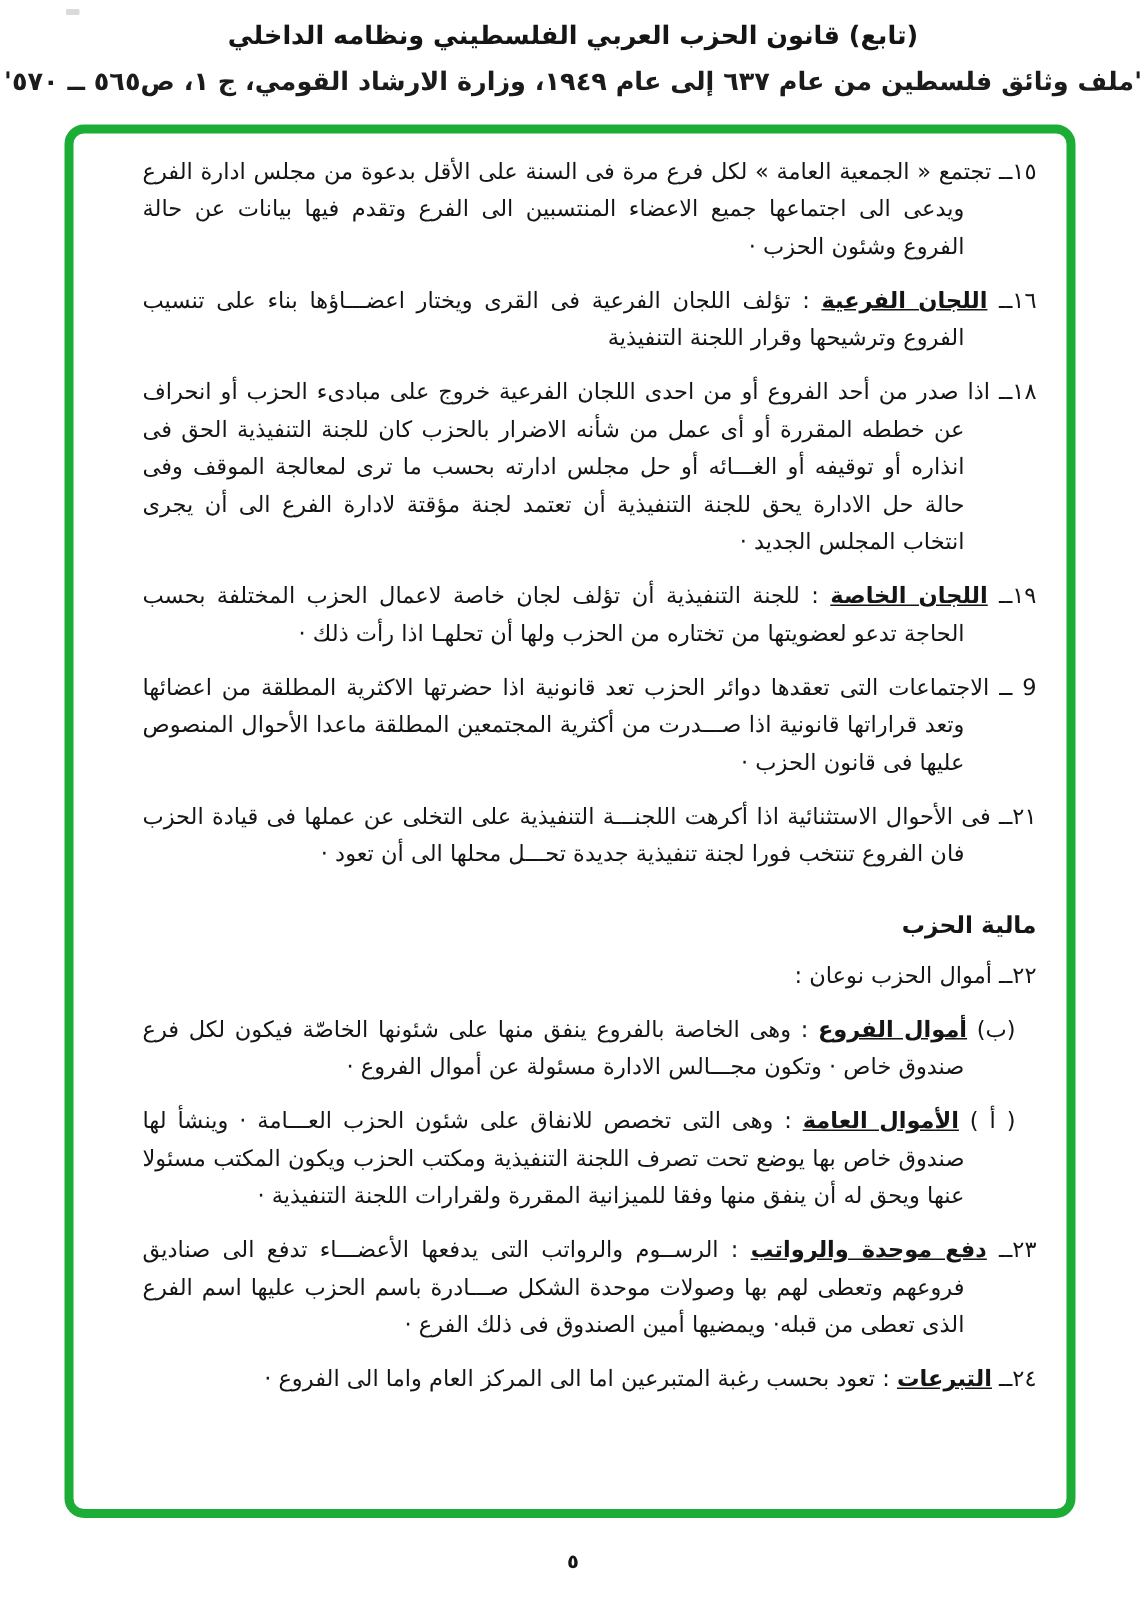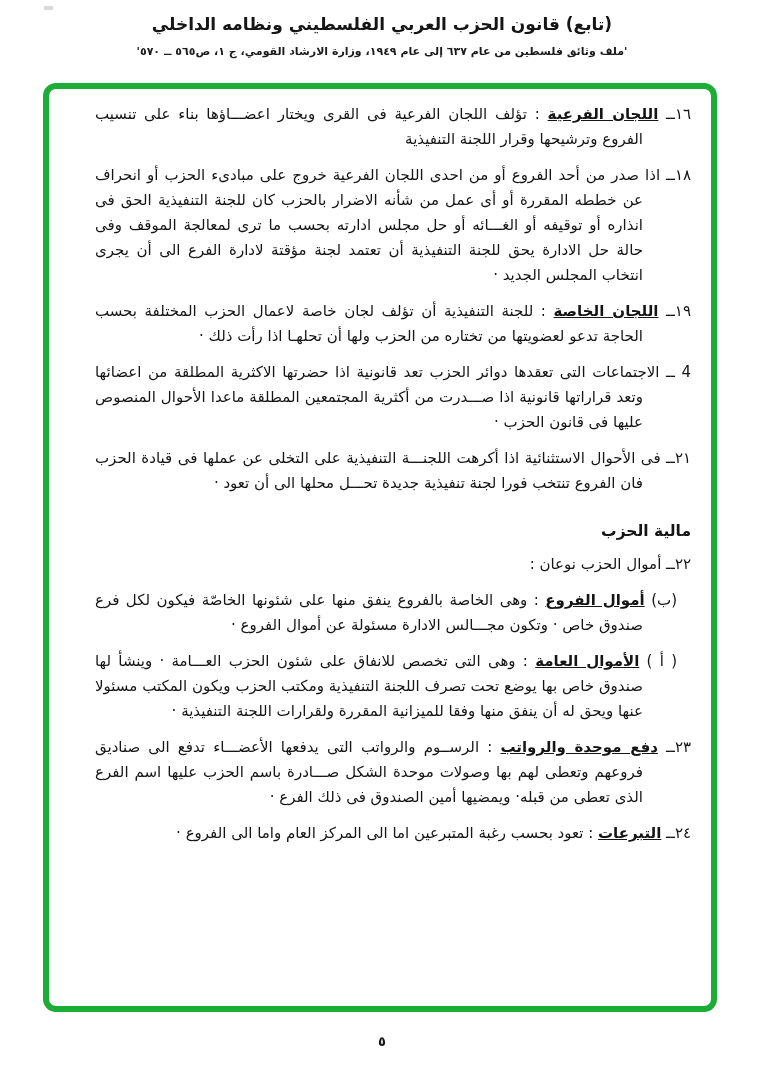--- a/index.html
+++ b/index.html
@@ -16,21 +16,21 @@
     background:#bbbbbb;opacity:.55;border-radius:1px;
   }
   .doc-header{
     position:absolute;top:14px;left:0;width:100%;
     text-align:center;direction:rtl;
   }
   .doc-title{
     font-size:17px;font-weight:bold;letter-spacing:0;text-align:center;
   }
   .doc-source{
-    margin-top:11px;font-size:11px;font-weight:bold;color:#1b1b1b;
+    margin-top:11px;font-size:17px;font-weight:bold;color:#1b1b1b;
   }
   .border-box{
     position:absolute;left:43px;top:83px;
     width:674px;height:929px;box-sizing:border-box;
     border:6px solid #1cad36;border-radius:13px;
     padding:13px 20px 8px 46px;
     direction:rtl;
   }
   .item{
     margin:0 0 11px 0;
@@ -60,29 +60,30 @@
 
 <div class="artifact"></div>
 
 <header class="doc-header">
   <div class="doc-title">(تابع) قانون الحزب العربي الفلسطيني ونظامه الداخلي</div>
   <div class="doc-source">'ملف وثائق فلسطين من عام ٦٣٧ إلى عام ١٩٤٩، وزارة الارشاد القومي، ج ١، ص٥٦٥ ــ ٥٧٠'</div>
 </header>
 
 <main class="border-box">
 
+  <p class="item"><span class="num">١٥ــ </span><span class="label"></span><span>تجتمع « الجمعية العامة » لكل فرع مرة فى السنة على الأقل بدعوة من مجلس ادارة الفرع ويدعى الى اجتماعها جميع الاعضاء المنتسبين الى الفرع وتقدم فيها بيانات عن حالة الفروع وشئون الحزب ·</span></p>
 
   <p class="item"><span class="num">١٦ــ </span><span class="label">اللجان الفرعية</span><span> : تؤلف اللجان الفرعية فى القرى ويختار اعضـــاؤها بناء على تنسيب الفروع وترشيحها وقرار اللجنة التنفيذية</span></p>
 
 
   <p class="item"><span class="num">١٨ــ </span><span class="label"></span><span>اذا صدر من أحد الفروع أو من احدى اللجان الفرعية خروج على مبادىء الحزب أو انحراف عن خططه المقررة أو أى عمل من شأنه الاضرار بالحزب كان للجنة التنفيذية الحق فى انذاره أو توقيفه أو الغـــائه أو حل مجلس ادارته بحسب ما ترى لمعالجة الموقف وفى حالة حل الادارة يحق للجنة التنفيذية أن تعتمد لجنة مؤقتة لادارة الفرع الى أن يجرى انتخاب المجلس الجديد ·</span></p>
 
   <p class="item"><span class="num">١٩ــ </span><span class="label">اللجان الخاصة</span><span> : للجنة التنفيذية أن تؤلف لجان خاصة لاعمال الحزب المختلفة بحسب الحاجة تدعو لعضويتها من تختاره من الحزب ولها أن تحلهـا اذا رأت ذلك ·</span></p>
 
-  <p class="item"><span class="num">4 ــ </span><span class="label"></span><span>الاجتماعات التى تعقدها دوائر الحزب تعد قانونية اذا حضرتها الاكثرية المطلقة من اعضائها وتعد قراراتها قانونية اذا صـــدرت من أكثرية المجتمعين المطلقة ماعدا الأحوال المنصوص عليها فى قانون الحزب ·</span></p>
+  <p class="item"><span class="num">9 ــ </span><span class="label"></span><span>الاجتماعات التى تعقدها دوائر الحزب تعد قانونية اذا حضرتها الاكثرية المطلقة من اعضائها وتعد قراراتها قانونية اذا صـــدرت من أكثرية المجتمعين المطلقة ماعدا الأحوال المنصوص عليها فى قانون الحزب ·</span></p>
 
   <p class="item"><span class="num">٢١ــ </span><span class="label"></span><span>فى الأحوال الاستثنائية اذا أكرهت اللجنـــة التنفيذية على التخلى عن عملها فى قيادة الحزب فان الفروع تنتخب فورا لجنة تنفيذية جديدة تحـــل محلها الى أن تعود ·</span></p>
 
   <h2 class="section-heading">مالية الحزب</h2>
 
   <p class="item"><span class="num">٢٢ــ </span><span class="label"></span><span>أموال الحزب نوعان :</span></p>
 
   <p class="item sub"><span class="num">(ب) </span><span class="label">أموال الفروع</span><span> : وهى الخاصة بالفروع ينفق منها على شئونها الخاصّة فيكون لكل فرع صندوق خاص · وتكون مجـــالس الادارة مسئولة عن أموال الفروع ·</span></p>
 
   <p class="item sub"><span class="num">( أ ) </span><span class="label">الأموال العامة</span><span> : وهى التى تخصص للانفاق على شئون الحزب العـــامة · وينشأ لها صندوق خاص بها يوضع تحت تصرف اللجنة التنفيذية ومكتب الحزب ويكون المكتب مسئولا عنها ويحق له أن ينفق منها وفقا للميزانية المقررة ولقرارات اللجنة التنفيذية ·</span></p>

